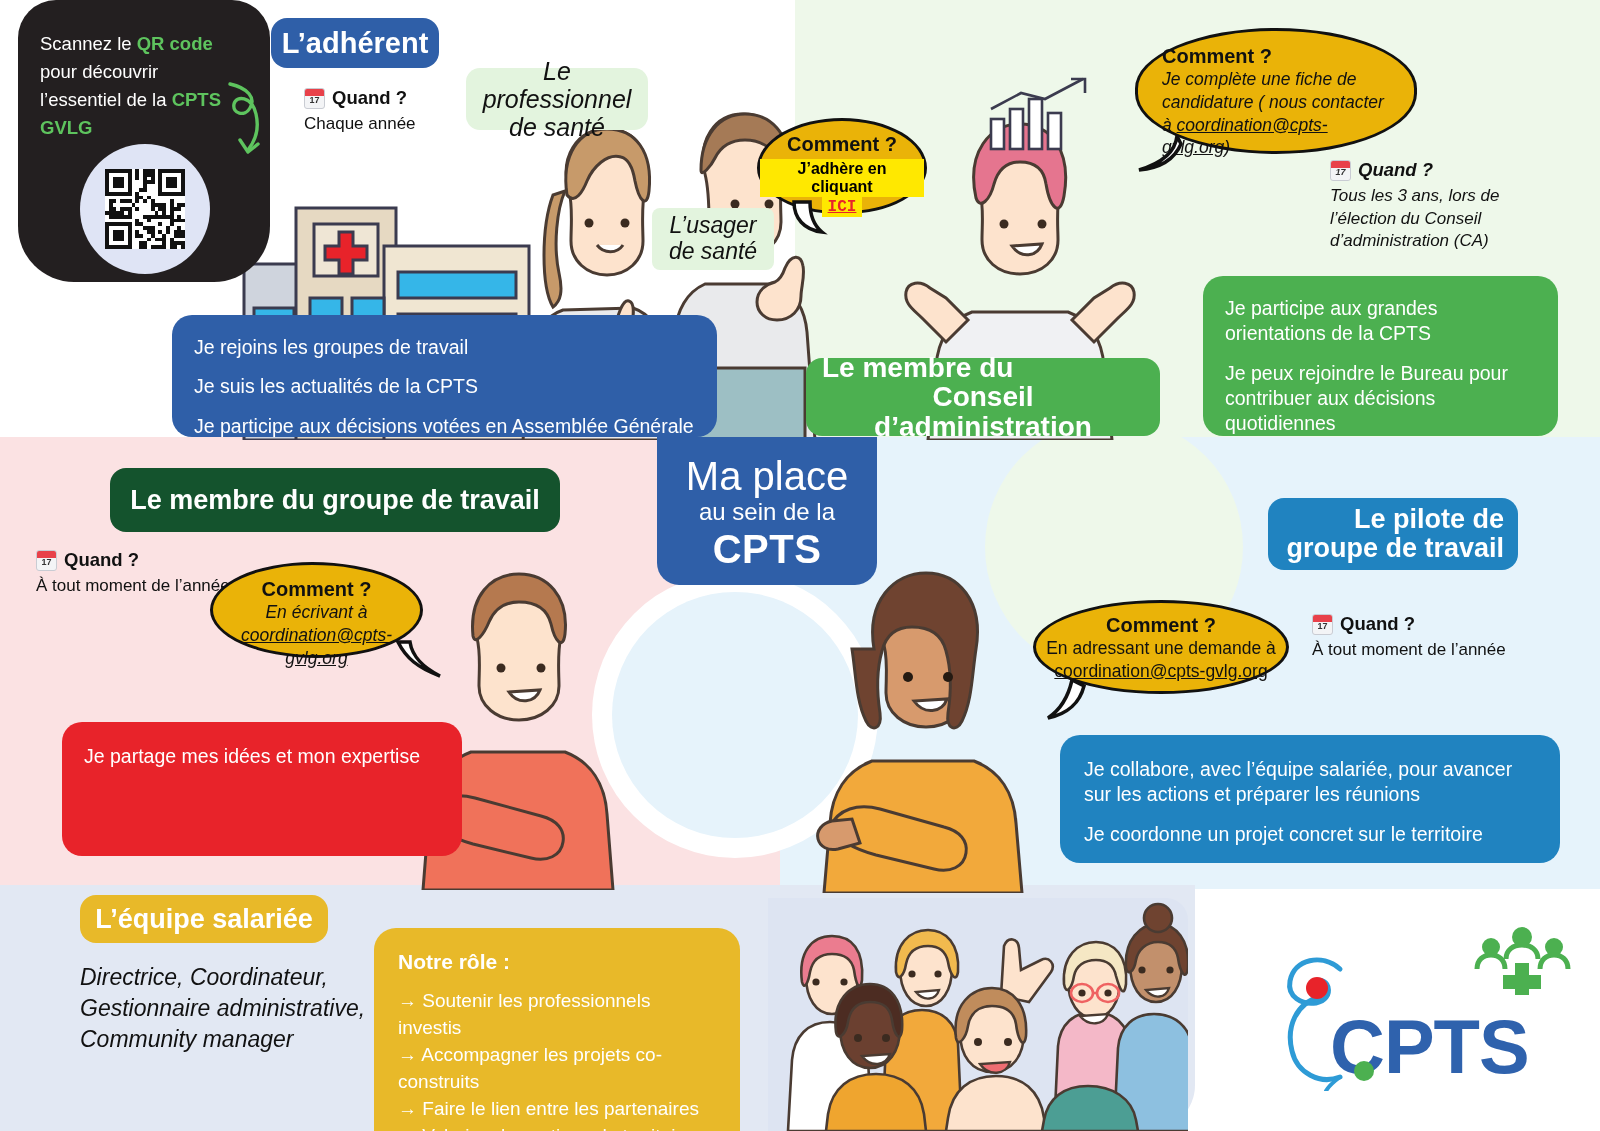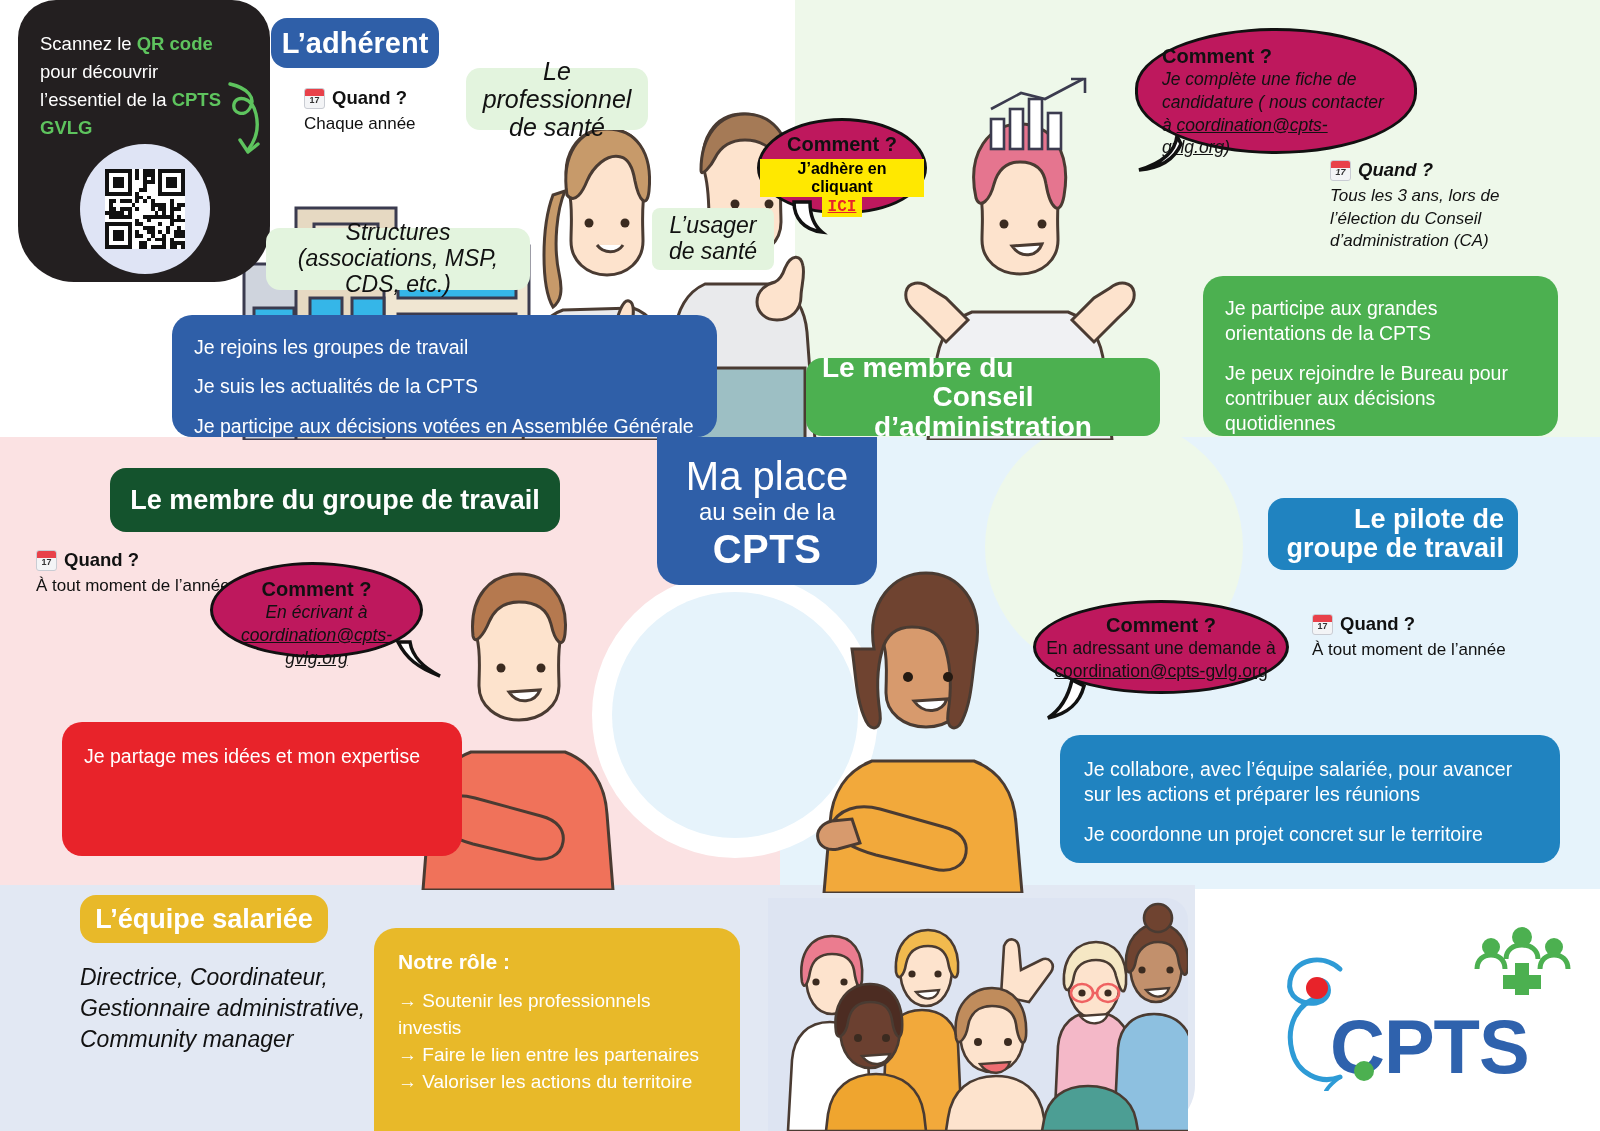--- a/index.html
+++ b/index.html
@@ -46,21 +46,21 @@
   .cal-ico::after{content:"17";position:absolute;left:0;right:0;top:6px;font-size:9px;line-height:11px;
     text-align:center;color:#333;font-family:"Liberation Sans",sans-serif;font-weight:700;}
   .when-body{font-style:italic;}
   .when-body.norm{font-style:normal;}
 
   .greenlabel{position:absolute;background:#e3f4de;border-radius:14px;
     font-style:italic;font-size:25px;line-height:1.12;color:#111;text-align:center;
     display:flex;align-items:center;justify-content:center;padding:8px 14px;box-sizing:border-box;}
 
   
-  .bubble{position:absolute;background:#be185d;border:3.5px solid #111;box-sizing:border-box;}
+  .bubble{position:absolute;background:#eab308;border:3.5px solid #111;box-sizing:border-box;}
   .bubble .cmt{font-weight:700;font-size:20px;color:#111;}
   .bubble .bdy{font-style:italic;font-size:17.5px;line-height:1.3;color:#111;}
   .bubble u{text-decoration:underline;}
 
   
   #center-title{position:absolute;left:657px;top:437px;width:220px;height:148px;
     background:#2f5fa8;border-radius:0 0 22px 22px;color:#fff;text-align:center;
     display:flex;flex-direction:column;align-items:center;justify-content:center;padding-top:4px;box-sizing:border-box;}
   #ct-l1{font-size:40px;line-height:1.0;font-weight:400;}
   #ct-l2{font-size:24px;line-height:1.3;font-weight:400;}
@@ -499,21 +499,20 @@
   <div class="when-block" style="left:304px;top:86px;width:190px;">
     <div class="when-title">
       <span class="cal-ico"></span>
       <span>Quand ?</span>
     </div>
     <div class="when-body norm">Chaque année</div>
   </div>
 
   <div class="greenlabel" style="left:466px;top:68px;width:182px;height:62px;">Le professionnel de santé</div>
   <div class="greenlabel" style="left:652px;top:208px;width:122px;height:62px;font-size:23px;border-radius:8px;">L’usager de santé</div>
-  <div class="greenlabel" style="left:266px;top:228px;width:264px;height:62px;font-size:23px;">Structures (associations, MSP, CDS, etc.)</div>
 
   <div class="bubble" style="left:757px;top:118px;width:170px;height:96px;border-radius:50% 50% 48% 48%/52% 52% 48% 48%;">
     <div style="text-align:center;padding-top:12px;">
       <div class="cmt">Comment ?</div>
       <div style="background:#ffe800;display:inline-block;padding:1px 5px;margin-top:3px;font-size:16px;font-weight:600;">J’adhère en cliquant</div>
       <div style="margin-top:1px;font-family:Liberation Mono, monospace;">
         <span style="background:#ffe800;color:#e8232a;text-decoration:underline;font-weight:700;font-size:16px;padding:1px 6px;">ICI</span>
       </div>
     </div>
   </div>
@@ -620,20 +619,21 @@
   </div>
 
   <div class="badge" style="left:80px;top:895px;width:248px;height:48px;font-size:27px;background:#e8b929;">L’équipe salariée</div>
 
   <div id="team-roles">Directrice, Coordinateur, Gestionnaire administrative, Community manager</div>
 
   <div id="role-box">
     <h4>Notre rôle :</h4>
     <ul>
       <li>→ Soutenir les professionnels investis</li>
+      <li>→ Accompagner les projets co-construits</li>
       <li>→ Faire le lien entre les partenaires</li>
       <li>→ Valoriser les actions du territoire</li>
     </ul>
   </div>
 
   <div id="logo">
     <svg style="position:absolute;left:0;top:26px;width:95px;height:140px;" viewBox="0 0 95 140">
       <path d="M58 18C40 2 12 8 8 30c-3 16 12 24 26 22 9-2 14-8 12-16-2-7-11-9-15-4" fill="none" stroke="#2e9bd6" stroke-width="5" stroke-linecap="round"></path>
       <path d="M38 46C14 52 4 76 10 100c5 22 28 34 48 26" fill="none" stroke="#2e9bd6" stroke-width="5" stroke-linecap="round"></path>
       <path d="M58 126c-8 6-12 10-14 14" fill="none" stroke="#2e9bd6" stroke-width="4" stroke-linecap="round"></path>

